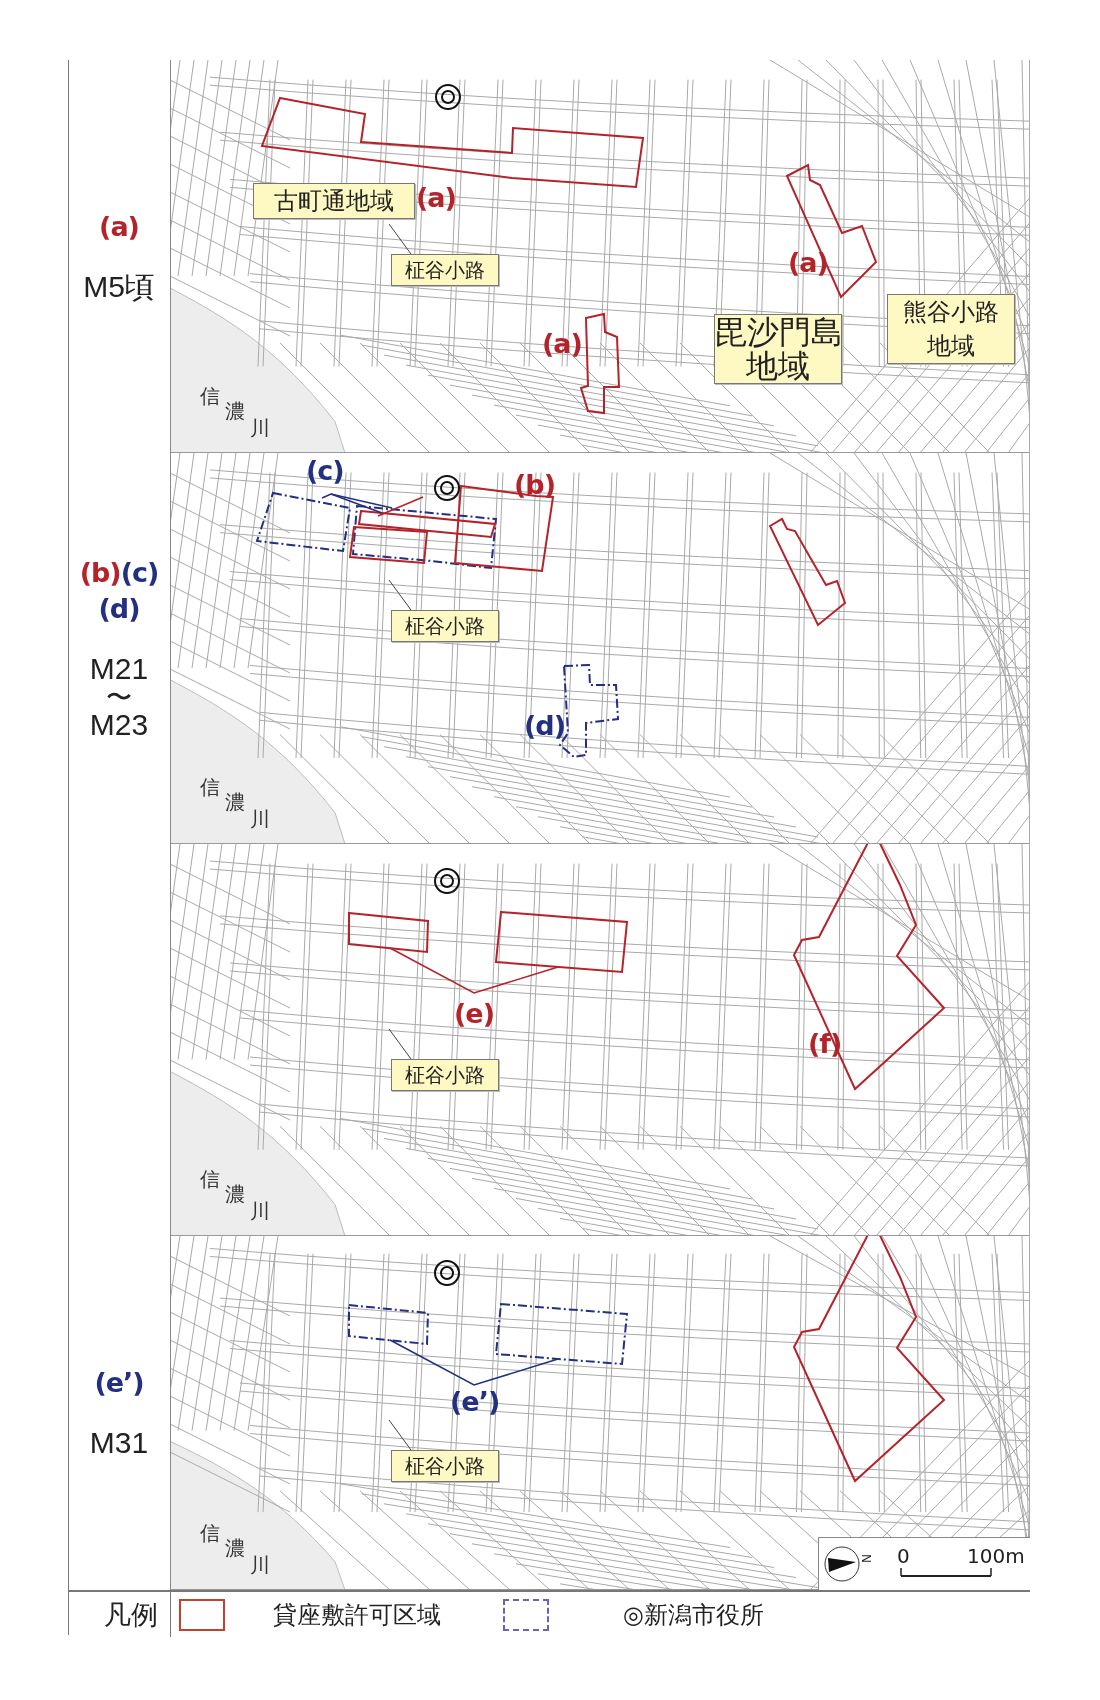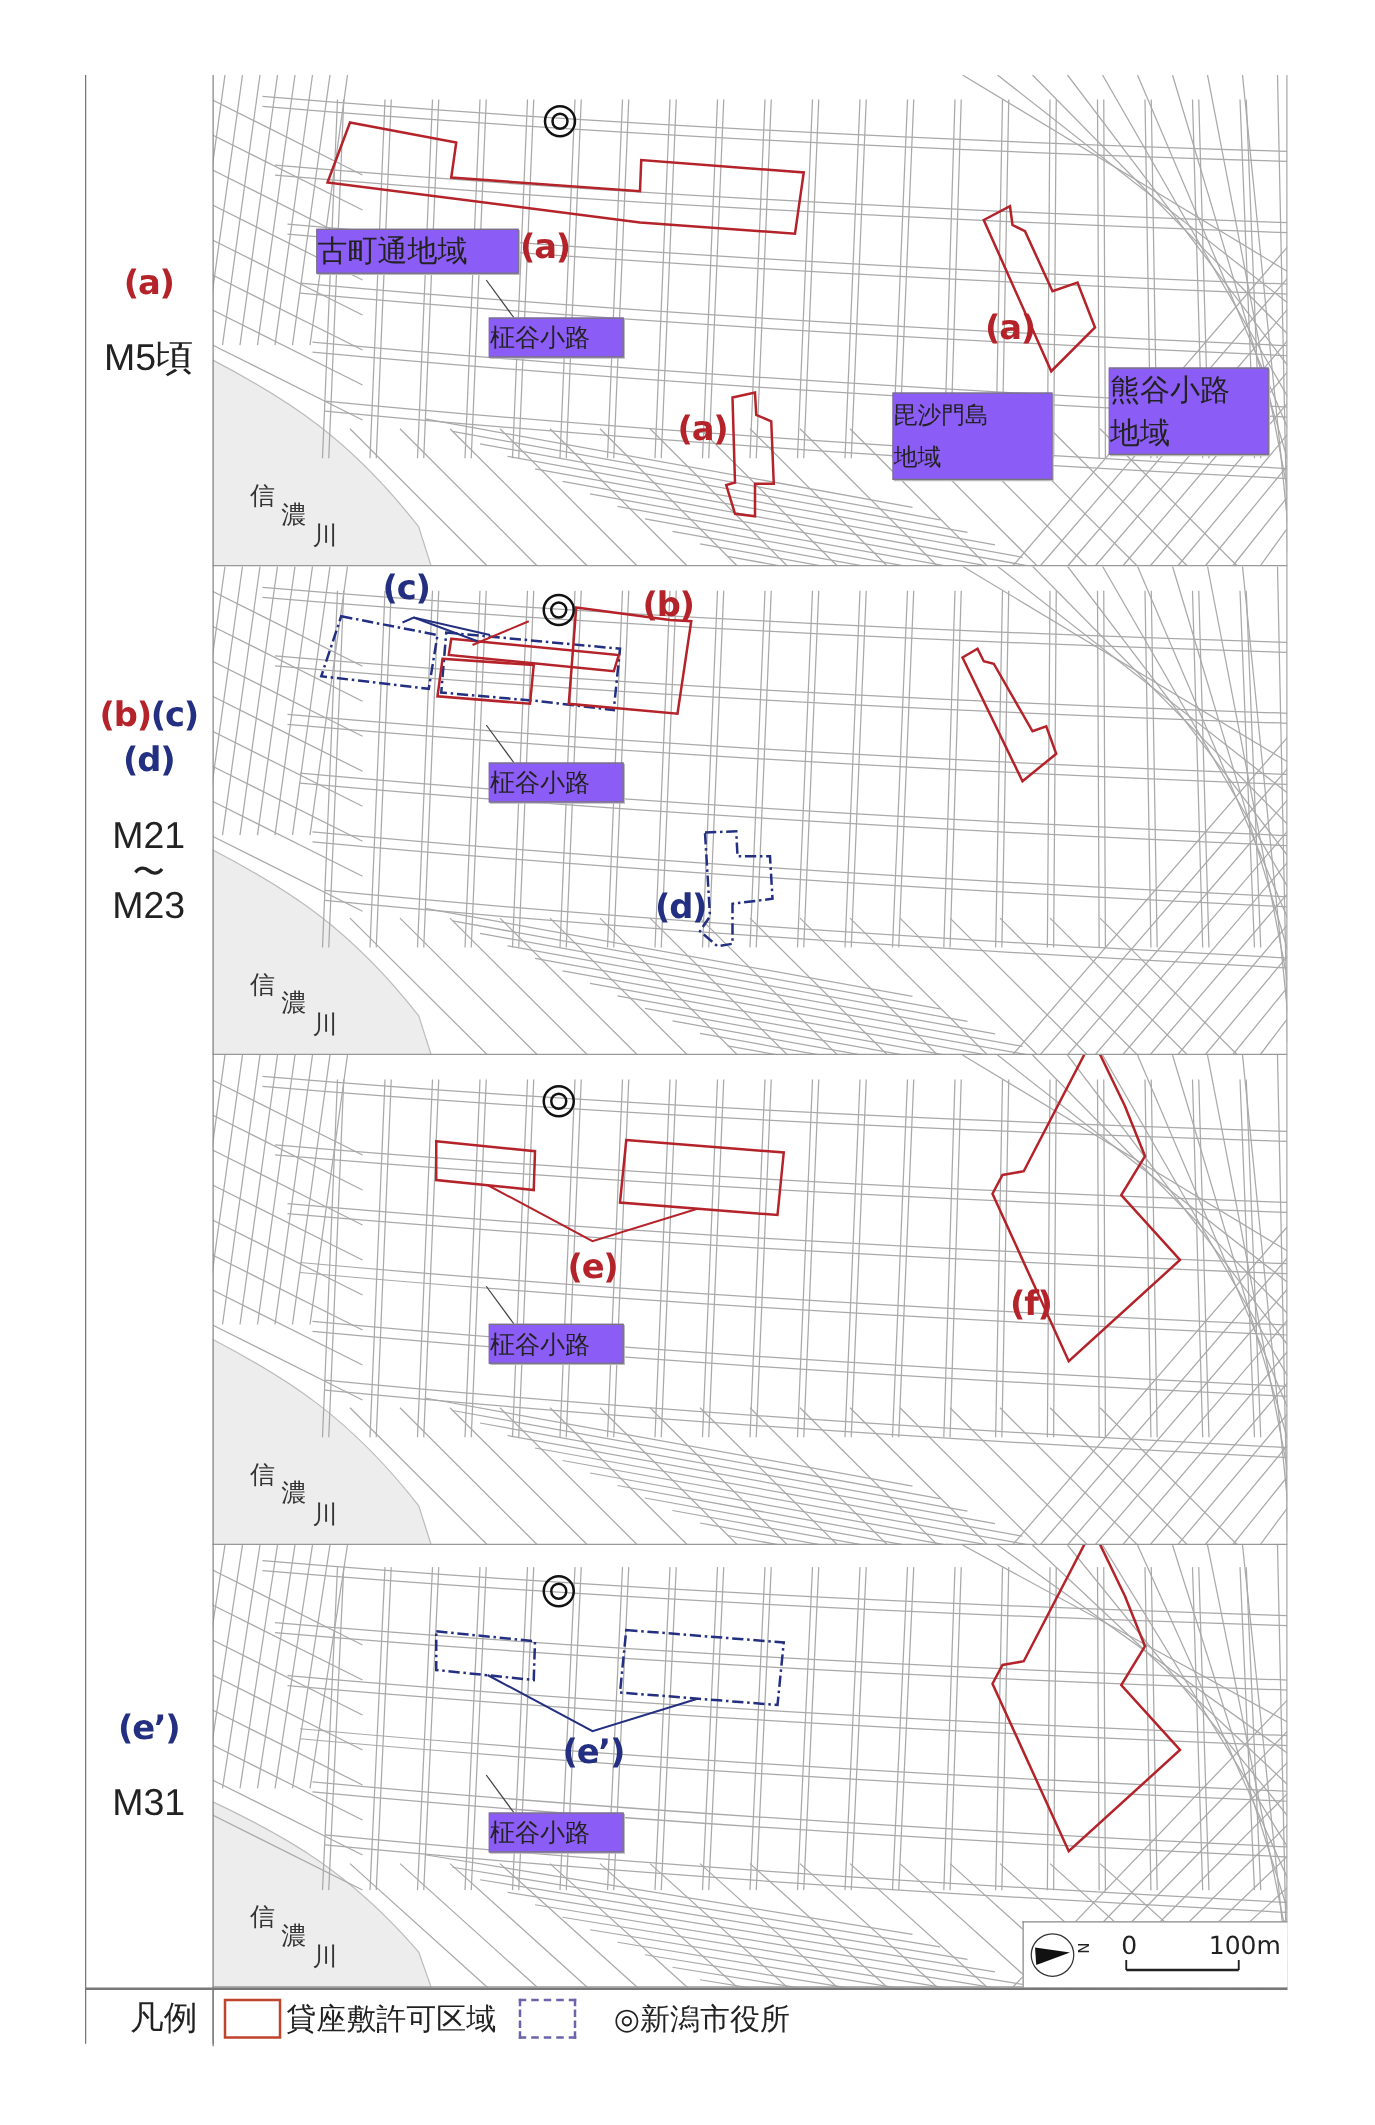--- a/index.html
+++ b/index.html
@@ -12,30 +12,30 @@
   .panel .label-col { position: absolute; left: 0; top: 0; width: 102px; height: 100%;
          display: flex; flex-direction: column; align-items: center; justify-content: center; }
   .panel .map { position: absolute; left: 102px; top: 0; width: 860px; height: 100%; overflow: hidden; }
   .panel .sep { position: absolute; left: 102px; bottom: 0; width: 860px; height: 1px; background: #999; }
   .code-line { font-family: "DejaVu Sans", sans-serif; font-weight: bold; font-size: 27px; line-height: 36px; letter-spacing: -1px; }
   .era { font-family: Liberation Sans, sans-serif; font-size: 30px; line-height: 36px; color: #222; text-align: left; }
   .tilde { font-size: 26px; line-height: 20px; color:#222; }
   .red { color: #b5232a; }
   .blue { color: #232f80; }
   .map svg { position: absolute; left: 0; top: 0; }
-  .callout { position: absolute; background: #8b5cf6; border: 1px solid #777; box-shadow: 1px 1px 0 #bbb;
-             font-family: "DejaVu Sans", sans-serif; color: #222; text-align: left; white-space: nowrap; }
+  .callout { position: absolute; background: #fef9c3; border: 1px solid #777; box-shadow: 1px 1px 0 #bbb;
+             font-family: "DejaVu Sans", sans-serif; color: #222; text-align: center; white-space: nowrap; }
   .river-text { position: absolute; font-family: "DejaVu Sans", sans-serif; font-size: 20px; color: #333; }
   .map-label { position: absolute; font-family: "DejaVu Sans", sans-serif; font-weight: bold; font-size: 27px; letter-spacing: -1px; }
   .cityhall { position: absolute; width: 22px; height: 22px; border: 2px solid #111; border-radius: 50%; }
   .cityhall::after { content: ""; position: absolute; left: 4px; top: 4px; width: 10px; height: 10px; border: 2px solid #111; border-radius: 50%; }
   .scale-box { position: absolute; left: 818px; top: 1537px; width: 211px; height: 52px; background: #fff; border-left: 1px solid #888; border-top: 1px solid #888; }
   .legend { position: absolute; left: 68px; top: 1590px; width: 962px; height: 45px; border-top: 2px solid #777; }
   .legend .title { position: absolute; left: 12px; top: 0; width: 102px; height: 45px; line-height: 45px; text-align: center; font-size: 27px; }
-  .legend .items { position: absolute; left: 102px; top: 0; height: 45px; display: flex; align-items: center; border-left: 1px solid #777; padding-left: 8px; font-size: 24px; }
+  .legend .items { position: absolute; left: 102px; top: 0; height: 45px; display: flex; align-items: center; border-left: 1px solid #777; padding-left: 8px; font-size: 24px; gap: 44px; }
   .swatch { width: 46px; height: 32px; box-sizing: border-box; margin-right: 4px; }
   .swatch.red-box { border: 2px solid #c0432b; }
   .swatch.blue-box { border: 2px dashed #6b64a8; margin-left: 18px; margin-right: 14px; }
   .legend-text { white-space: nowrap; }
 </style>
 </head>
 <body>
 
 <div class="frame-left"></div>
 
@@ -176,21 +176,21 @@
       <div class="cityhall" style="left:265px;top:24px;"></div>
       <span class="river-text" style="left:30px;top:323px;">信</span>
       <span class="river-text" style="left:55px;top:338px;">濃</span>
       <span class="river-text" style="left:80px;top:355px;">川</span>
       <div class="callout" style="left:83px;top:123px;width:160px;height:34px;font-size:24px;line-height:34px;">
         <div>古町通地域</div>
       </div>
       <div class="callout" style="left:221px;top:194px;width:106px;height:30px;font-size:20px;line-height:30px;">
         <div>柾谷小路</div>
       </div>
-      <div class="callout" style="left:544px;top:254px;width:126px;height:68px;font-size:19px;line-height:34px;">
+      <div class="callout" style="left:544px;top:254px;width:126px;height:68px;font-size:32px;line-height:34px;">
         <div>毘沙門島</div>
         <div>地域</div>
       </div>
       <div class="callout" style="left:717px;top:234px;width:126px;height:68px;font-size:24px;line-height:34px;">
         <div>熊谷小路</div>
         <div>地域</div>
       </div>
       <span class="map-label red" style="left:246px;top:122px;">(a)</span>
       <span class="map-label red" style="left:618px;top:187px;">(a)</span>
       <span class="map-label red" style="left:372px;top:268px;">(a)</span>

